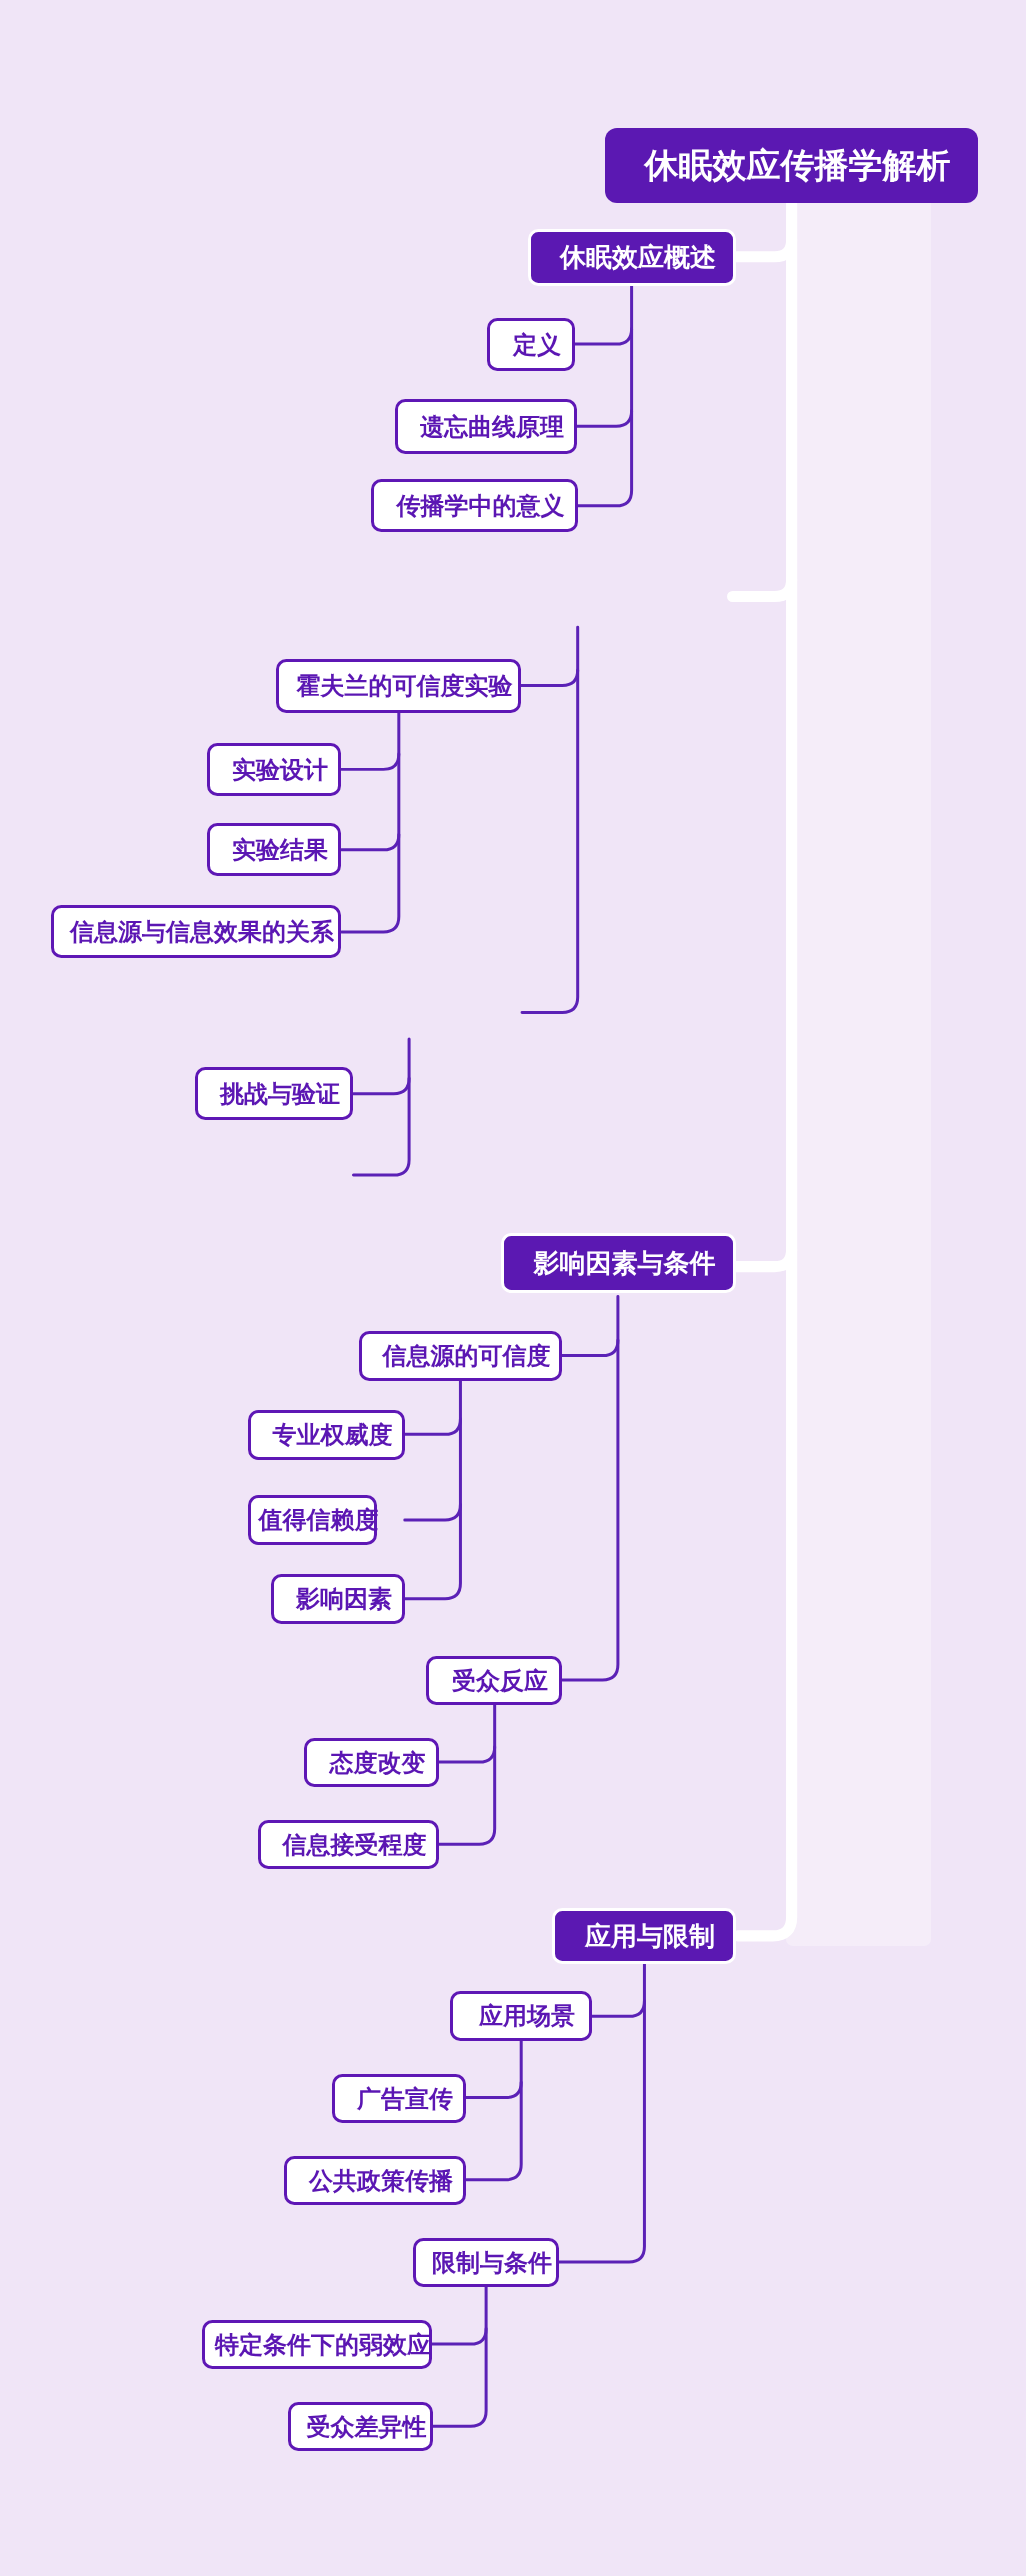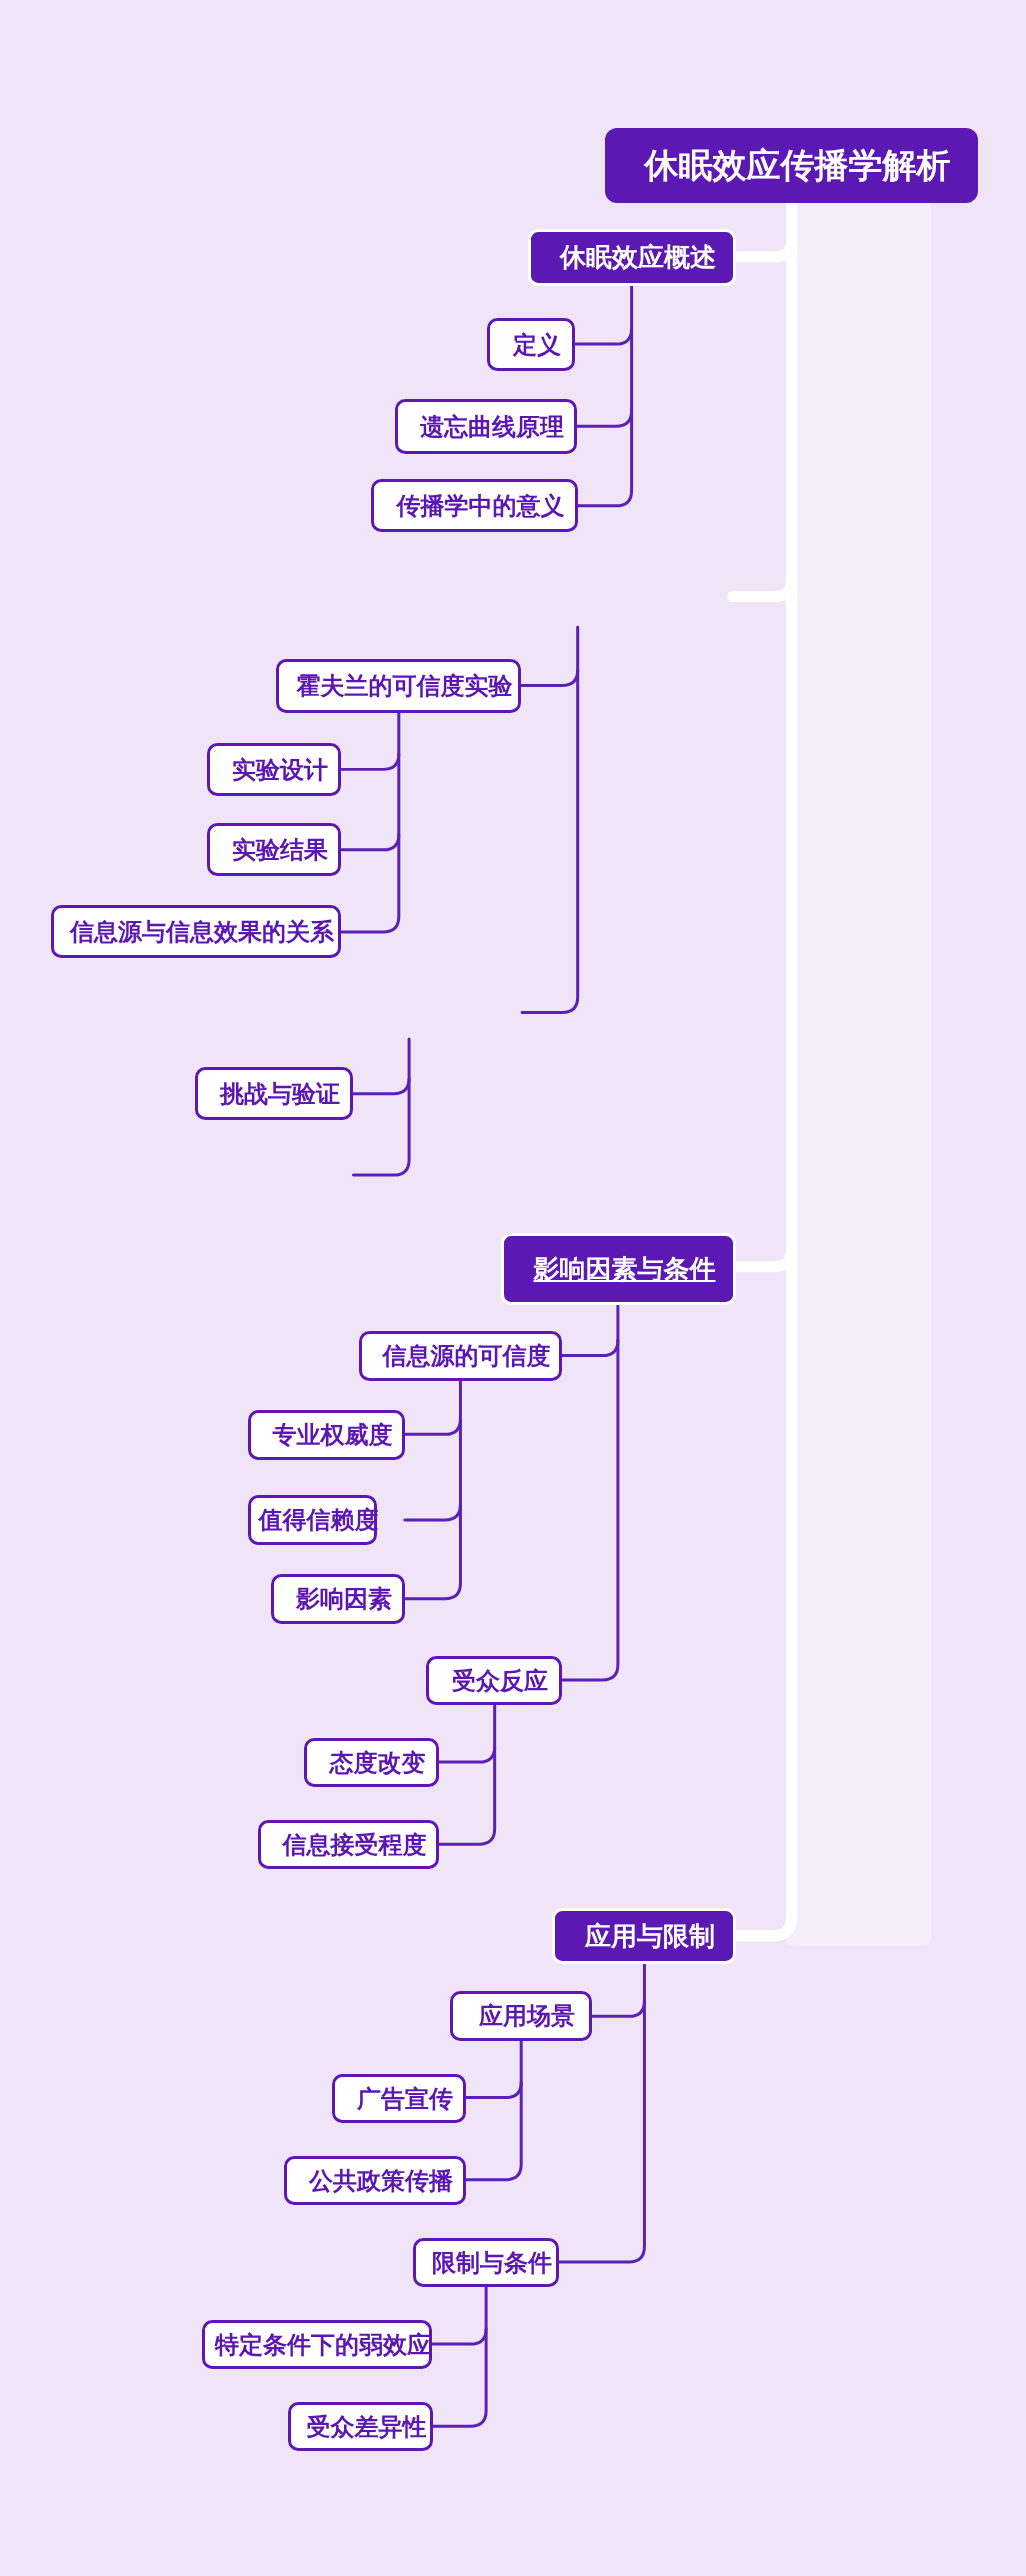--- a/index.html
+++ b/index.html
@@ -111,21 +111,21 @@
   <div class="node node-leaf" style="left:487px;top:318px;width:88px;height:53px;">定义</div>
   <div class="node node-leaf" style="left:395px;top:399px;width:182px;height:55px;">遗忘曲线原理</div>
   <div class="node node-leaf" style="left:371px;top:479px;width:207px;height:53px;">传播学中的意义</div>
 
   <div class="node node-leaf" style="left:276px;top:659px;width:245px;height:54px;">霍夫兰的可信度实验</div>
   <div class="node node-leaf" style="left:207px;top:743px;width:134px;height:53px;">实验设计</div>
   <div class="node node-leaf" style="left:207px;top:823px;width:134px;height:53px;">实验结果</div>
   <div class="node node-leaf" style="left:51px;top:905px;width:290px;height:53px;">信息源与信息效果的关系</div>
   <div class="node node-leaf" style="left:195px;top:1067px;width:158px;height:53px;">挑战与验证</div>
 
-  <div class="node node-branch" style="left:501px;top:1233px;width:235px;height:72px;text-decoration:underline;">影响因素与条件</div>
+  <div class="node node-branch" style="left:501px;top:1233px;width:235px;height:60px;">影响因素与条件</div>
   <div class="node node-leaf" style="left:359px;top:1331px;width:203px;height:50px;">信息源的可信度</div>
   <div class="node node-leaf" style="left:248px;top:1410px;width:157px;height:50px;">专业权威度</div>
   <div class="node node-leaf" style="left:248px;top:1495px;width:129px;height:50px;font-family:Liberation Serif, serif;">值得信赖度</div>
   <div class="node node-leaf" style="left:271px;top:1574px;width:134px;height:50px;">影响因素</div>
   <div class="node node-leaf" style="left:426px;top:1656px;width:136px;height:49px;">受众反应</div>
   <div class="node node-leaf" style="left:304px;top:1738px;width:135px;height:49px;">态度改变</div>
   <div class="node node-leaf" style="left:258px;top:1820px;width:181px;height:49px;">信息接受程度</div>
 
   <div class="node node-branch" style="left:552px;top:1908px;width:184px;height:56px;">应用与限制</div>
   <div class="node node-leaf" style="left:450px;top:1991px;width:142px;height:50px;">应用场景</div>

